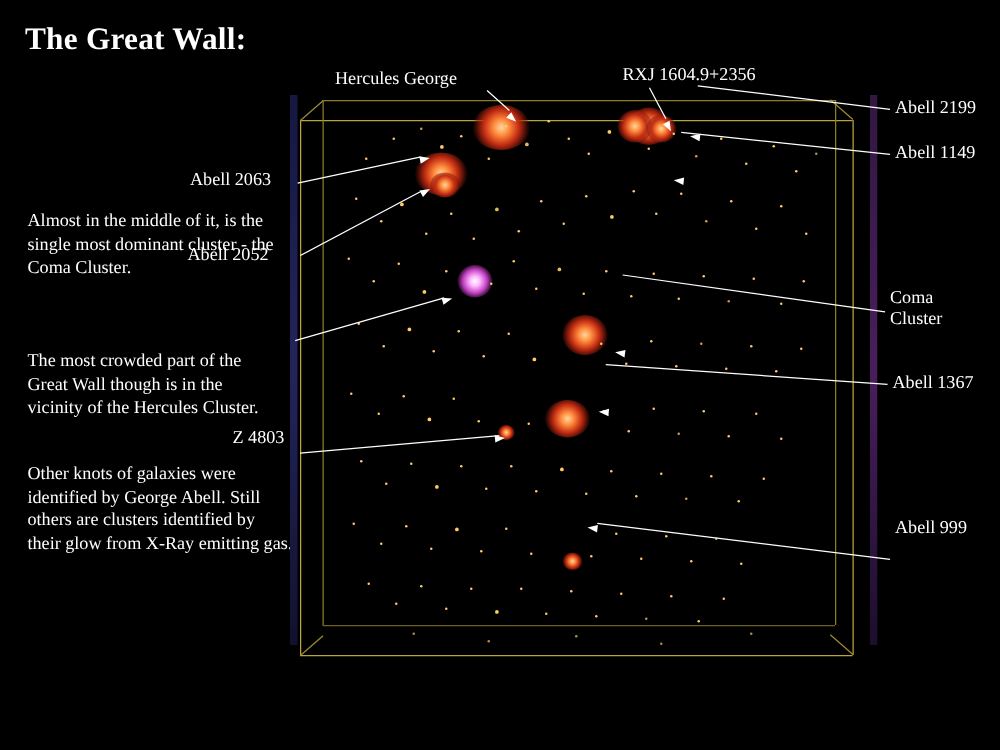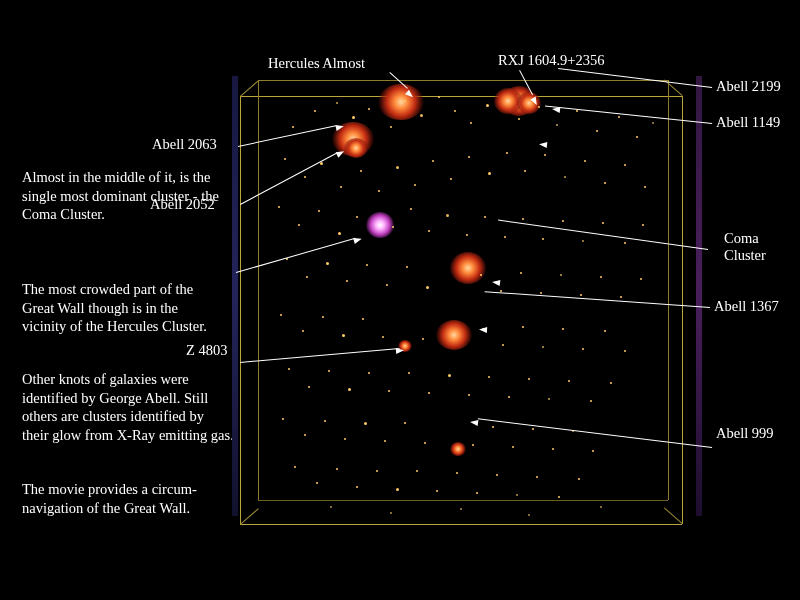--- a/index.html
+++ b/index.html
@@ -121,25 +121,25 @@
     border-bottom: 3.5px solid transparent;
     border-left: 8px solid #ffffff;
     transform-origin: 0 50%;
   }
 </style>
 </head>
 <body>
 
 <div id="slide">
 
+  <div id="title">The Great Wall:</div>
 
   <div class="para" id="p3">The most crowded part of the Great Wall though is in the vicinity of the Hercules Cluster.</div>
   <div class="para" id="p2">Almost in the middle of it, is the single most dominant cluster  - the Coma Cluster.</div>
   <div class="para" id="p4">Other knots of galaxies were identified by George Abell.  Still others are clusters identified by their glow from X-Ray emitting gas.</div>
-  <div class="para" id="p5">The movie provides a circum-navigation of the Great Wall.</div>
 
   <div id="viz">
     <div class="sidebar-left"></div>
     <div class="sidebar-right"></div>
 
     <div class="cube-edge h" style="left:8px; top:30px; width:442px;"></div>
     <div class="cube-edge h" style="left:8px; top:458px; width:442px;"></div>
     <div class="cube-edge v" style="left:8px; top:30px; height:428px;"></div>
     <div class="cube-edge v" style="left:450px; top:30px; height:428px;"></div>
     <div class="cube-edge h" style="left:26px; top:14px; width:410px; background:#8d7c2c;"></div>
@@ -301,21 +301,21 @@
     <div class="galaxy" style="left:304px;top:410px;width:2px;height:2px;"></div>
     <div class="galaxy" style="left:326px;top:430px;width:2px;height:2px;"></div>
     <div class="galaxy" style="left:346px;top:412px;width:2px;height:2px;"></div>
     <div class="galaxy" style="left:98px;top:440px;width:2px;height:2px;opacity:.7;"></div>
     <div class="galaxy" style="left:158px;top:446px;width:2px;height:2px;opacity:.7;"></div>
     <div class="galaxy" style="left:228px;top:442px;width:2px;height:2px;opacity:.7;"></div>
     <div class="galaxy" style="left:296px;top:448px;width:2px;height:2px;opacity:.7;"></div>
     <div class="galaxy" style="left:368px;top:440px;width:2px;height:2px;opacity:.7;"></div>
   </div>
 
-  <div class="label" style="left:268px; top:55px;">Hercules Almost</div>
+  <div class="label" style="left:268px; top:55px;">Hercules George</div>
   <div class="leader" style="left:390px; top:72px; width:24px; transform:rotate(42deg);"></div>
   <div class="arrow" style="left:407px; top:89px; transform:rotate(42deg);"></div>
 
   <div class="label" style="left:498px; top:52px;">RXJ 1604.9+2356</div>
   <div class="leader" style="left:520px; top:70px; width:28px; transform:rotate(62deg);"></div>
   <div class="arrow" style="left:533px; top:95px; transform:rotate(62deg);"></div>
 
   <div class="label" style="left:716px; top:78px;">Abell 2199</div>
   <div class="leader" style="left:712px; top:88px; width:155px; transform:rotate(187deg);"></div>
   <div class="arrow" style="left:560px; top:107px; transform:rotate(187deg);"></div>
@@ -332,26 +332,26 @@
   <div class="leader" style="left:240px; top:204px; width:110px; transform:rotate(-28deg);"></div>
   <div class="arrow" style="left:337px; top:152px; transform:rotate(-28deg);"></div>
 
   <div class="leader" style="left:236px; top:272px; width:124px; transform:rotate(-16deg);"></div>
   <div class="arrow" style="left:354px; top:238px; transform:rotate(-16deg);"></div>
 
   <div class="label" style="left:186px; top:342px;">Z 4803</div>
   <div class="leader" style="left:240px; top:362px; width:160px; transform:rotate(-5deg);"></div>
   <div class="arrow" style="left:396px; top:348px; transform:rotate(-5deg);"></div>
 
-  <div class="label" style="left:712px; top:230px;margin-left:12px;">Coma
+  <div class="label" style="left:712px; top:230px;">Coma
 Cluster</div>
   <div class="leader" style="left:708px; top:250px; width:212px; transform:rotate(188deg);"></div>
   <div class="arrow" style="left:500px; top:280px; transform:rotate(188deg);"></div>
 
   <div class="label" style="left:714px; top:298px;">Abell 1367</div>
   <div class="leader" style="left:710px; top:308px; width:226px; transform:rotate(184deg);"></div>
   <div class="arrow" style="left:487px; top:327px; transform:rotate(184deg);"></div>
 
-  <div class="label" style="left:716px; top:425px;">Abell 999</div>
+  <div class="label" style="left:716px; top:414px;">Abell 999</div>
   <div class="leader" style="left:712px; top:448px; width:236px; transform:rotate(187deg);"></div>
   <div class="arrow" style="left:478px; top:420px; transform:rotate(187deg);"></div>
 
 </div>
 
 </body></html>

